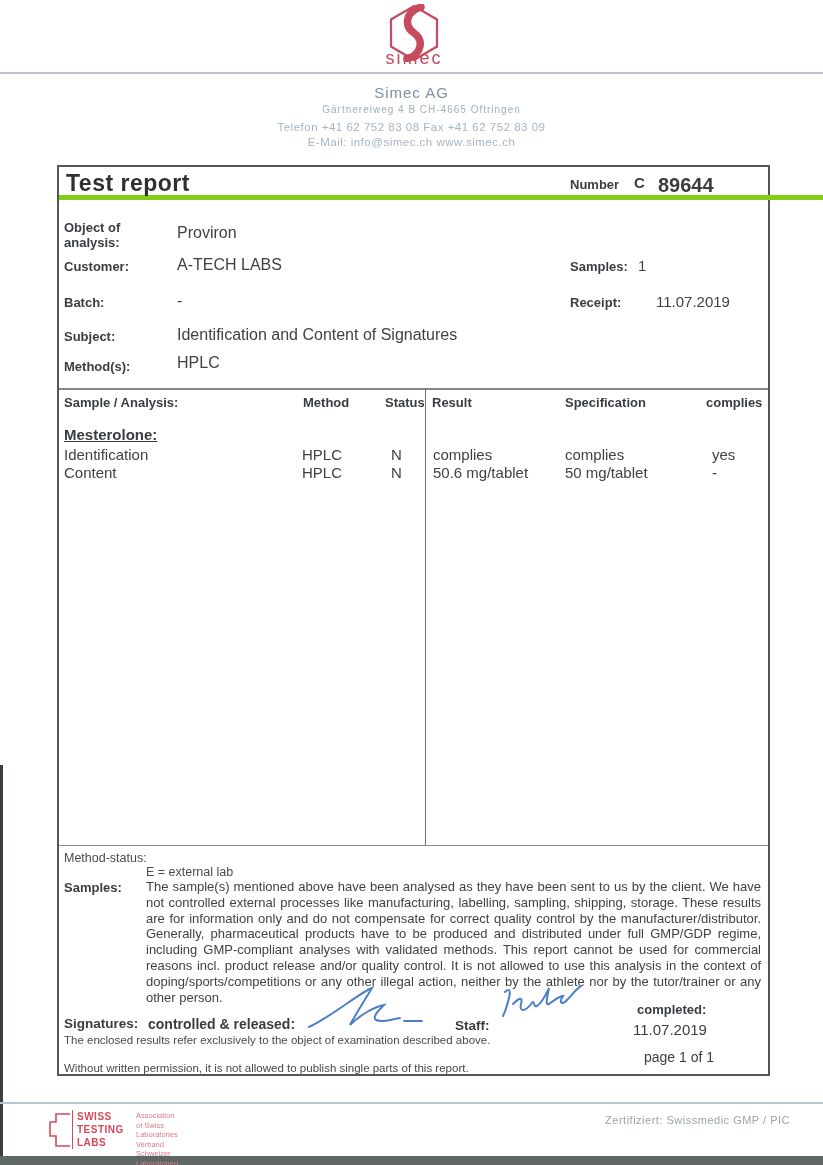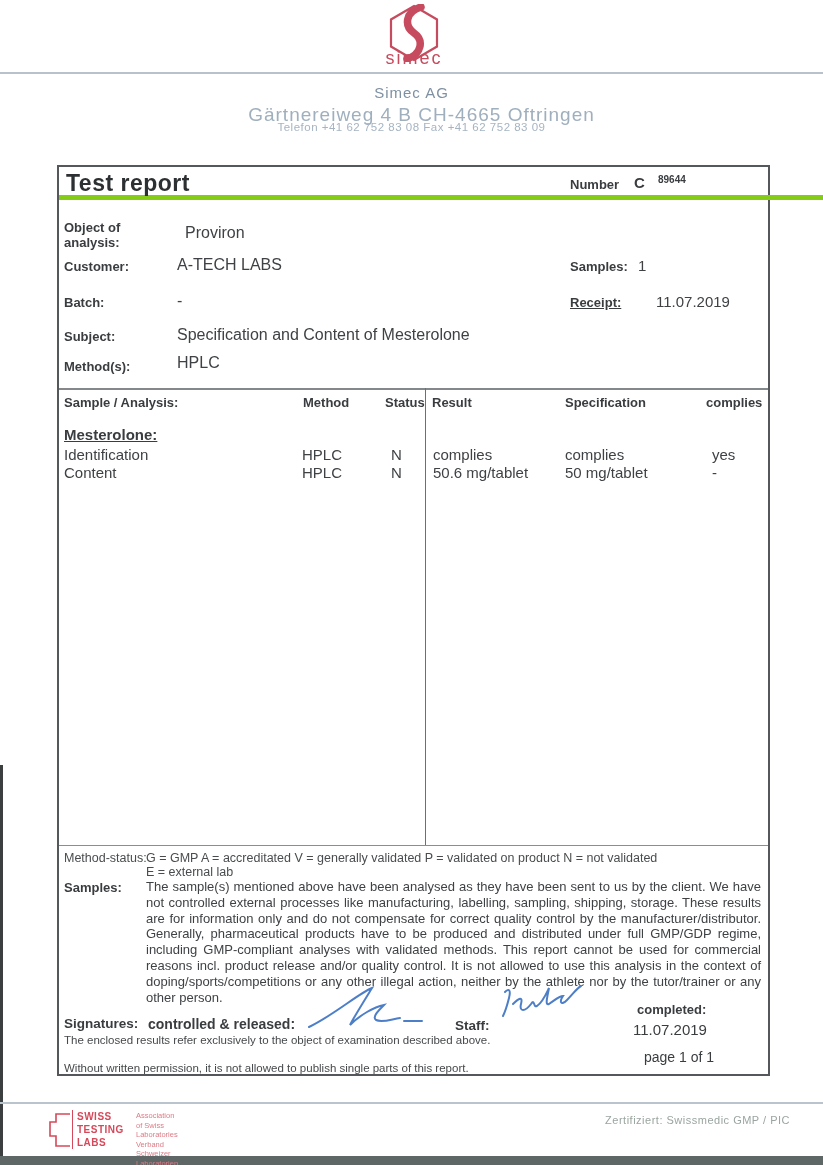--- a/index.html
+++ b/index.html
@@ -10,32 +10,32 @@
   .scan-left { position:absolute; left:0; top:765px; width:3px; height:400px; background:#3c3f3f; }
   .scan-bottom { position:absolute; left:0; top:1156px; width:823px; height:9px; background:#5e6666; }
 
   
   .logo-wrap { position:absolute; left:384px; top:4px; width:60px; text-align:center; }
   .logo-name { position:absolute; left:370px; top:48px; width:88px; text-align:center;
                font-size:18px; letter-spacing:2px; color:#c74b5e; }
   .top-rule { position:absolute; left:0; top:72px; width:823px; height:2px; background:#b8c2ca; }
   .lh { position:absolute; left:0; width:823px; text-align:center; }
   .lh-company { top:84px; font-size:15px; color:#7e90a2; letter-spacing:1px; }
-  .lh-addr    { top:104px; font-size:19px; color:#9fafbe; letter-spacing:1px;padding-left:20px; }
+  .lh-addr    { top:104px; font-size:10px; color:#9fafbe; letter-spacing:1px;padding-left:20px; }
   .lh-phone   { top:121px; font-size:11.5px; color:#a6b4c2; letter-spacing:0.5px; }
   .lh-mail    { top:136px; font-size:11.5px; color:#a6b4c2; letter-spacing:0.5px; }
 
   
   .report-box { position:absolute; left:57px; top:165px; width:713px; height:911px;
                 border:2px solid #55585a; background:#fff; }
   .title-row { position:absolute; left:0; top:0; width:802px; height:33px; border-bottom:5px solid #84cc16; }
   .report-title { position:absolute; left:7px; top:3px; font-size:23px; font-weight:bold; color:#2d3032; letter-spacing:0.5px; }
   .num-label { position:absolute; left:511px; top:10px; font-size:13px; font-weight:bold; }
   .num-prefix { position:absolute; left:575px; top:7px; font-size:15px; font-weight:bold; }
-  .num-value { position:absolute; left:599px; top:7px; font-size:10px; font-weight:bold; }
+  .num-value { position:absolute; left:599px; top:7px; font-size:20px; font-weight:bold; }
 
   .flabel { position:absolute; font-size:13px; font-weight:bold; color:#3a3d40; line-height:15px; }
   .fvalue { position:absolute; font-size:16px; color:#3f4245; }
   .fvalue-sm { position:absolute; font-size:15px; color:#3f4245; }
 
   
   .tbl-top { position:absolute; left:0; top:221px; width:709px; height:2px; background:#85888a; }
   .th { position:absolute; top:228px; font-size:13px; font-weight:bold; color:#3a3d40; }
   .v-divider { position:absolute; left:366px; top:221px; width:1px; height:457px; background:#6d7072; }
   .grp { position:absolute; left:5px; top:259px; font-size:15px; font-weight:bold; text-decoration:underline; }
@@ -85,45 +85,46 @@
       <polygon points="28,2 51,15.5 51,42.5 28,56 5,42.5 5,15.5" fill="none" stroke="#c74b5e" stroke-width="2.2"></polygon>
       <path d="M35 3 C 19 8, 18 22, 28 29 C 38 36, 36 50, 21 55" fill="none" stroke="#c74b5e" stroke-width="7.5" stroke-linecap="round"></path>
     </svg>
   </div>
   <div class="logo-name">simec</div>
   <div class="top-rule"></div>
 
   <div class="lh lh-company">Simec AG</div>
   <div class="lh lh-addr">Gärtnereiweg 4 B   CH-4665 Oftringen</div>
   <div class="lh lh-phone">Telefon +41 62 752 83 08   Fax +41 62 752 83 09</div>
+  <div class="lh lh-mail">E-Mail: info@simec.ch    www.simec.ch</div>
 
   <div class="report-box">
 
     <div class="title-row">
       <span class="report-title">Test report</span>
       <span class="num-label">Number</span>
       <span class="num-prefix">C</span>
       <span class="num-value">89644</span>
     </div>
 
     <div class="flabel" style="left:5px; top:53px; width:70px;">Object of analysis:</div>
-    <div class="fvalue" style="left:118px; top:57px;margin-left:8px;">Proviron</div>
+    <div class="fvalue" style="left:118px; top:57px;">Proviron</div>
 
     <div class="flabel" style="left:5px; top:92px;">Customer:</div>
     <div class="fvalue" style="left:118px; top:89px;">A-TECH LABS</div>
     <div class="flabel" style="left:511px; top:92px;">Samples:</div>
     <div class="fvalue-sm" style="left:579px; top:90px;">1</div>
 
     <div class="flabel" style="left:5px; top:128px;">Batch:</div>
     <div class="fvalue" style="left:118px; top:125px;">-</div>
-    <div class="flabel" style="left:511px; top:128px;text-decoration:underline;">Receipt:</div>
+    <div class="flabel" style="left:511px; top:128px;">Receipt:</div>
     <div class="fvalue-sm" style="left:597px; top:126px;">11.07.2019</div>
 
     <div class="flabel" style="left:5px; top:162px;">Subject:</div>
-    <div class="fvalue" style="left:118px; top:159px;">Specification and Content of Mesterolone</div>
+    <div class="fvalue" style="left:118px; top:159px;">Identification and Content of Signatures</div>
 
     <div class="flabel" style="left:5px; top:192px;">Method(s):</div>
     <div class="fvalue" style="left:118px; top:187px;">HPLC</div>
 
     <div class="tbl-top"></div>
     <div class="v-divider"></div>
 
     <div class="th" style="left:5px;">Sample / Analysis:</div>
     <div class="th" style="left:244px;">Method</div>
     <div class="th" style="left:326px;">Status</div>
@@ -145,21 +146,20 @@
       <span class="td" style="left:5px;   top:297px;">Content</span>
       <span class="td" style="left:243px; top:297px;">HPLC</span>
       <span class="td" style="left:332px; top:297px;">N</span>
       <span class="td" style="left:374px; top:297px;text-align:right;">50.6 mg/tablet</span>
       <span class="td" style="left:506px; top:297px;">50 mg/tablet</span>
       <span class="td" style="left:653px; top:297px;">-</span>
     </div>
 
     <div class="ms-rule"></div>
     <div class="ms-label">Method-status:</div>
-    <div class="ms-line1">G = GMP   A = accreditated   V = generally validated   P = validated on product   N = not validated</div>
     <div class="ms-line2">E = external lab</div>
 
     <div class="rm-label">Samples:</div>
     <div class="rm-text">The sample(s) mentioned above have been analysed as they have been sent to us by the client. We have not controlled external processes like manufacturing, labelling, sampling, shipping, storage. These results are for information only and do not compensate for correct quality control by the manufacturer/distributor. Generally, pharmaceutical products have to be produced and distributed under full GMP/GDP regime, including GMP-compliant analyses with validated methods. This report cannot be used for commercial reasons incl. product release and/or quality control. It is not allowed to use this analysis in the context of doping/sports/competitions or any other illegal action, neither by the athlete nor by the tutor/trainer or any other person.</div>
 
     <div class="sig-label">Signatures:</div>
     <div class="sig-ctrl">controlled &amp; released:</div>
     <div class="sig1">
       <svg width="130" height="48" viewBox="0 0 130 48">
         <path d="M5 42 C 30 30, 55 8, 68 3 C 60 16, 50 32, 46 40 C 56 30, 70 22, 80 20 C 74 26, 68 32, 72 35 C 78 38, 88 34, 96 33 M100 36 L118 36" fill="none" stroke="#4d7fc8" stroke-width="2" stroke-linecap="round"></path>

